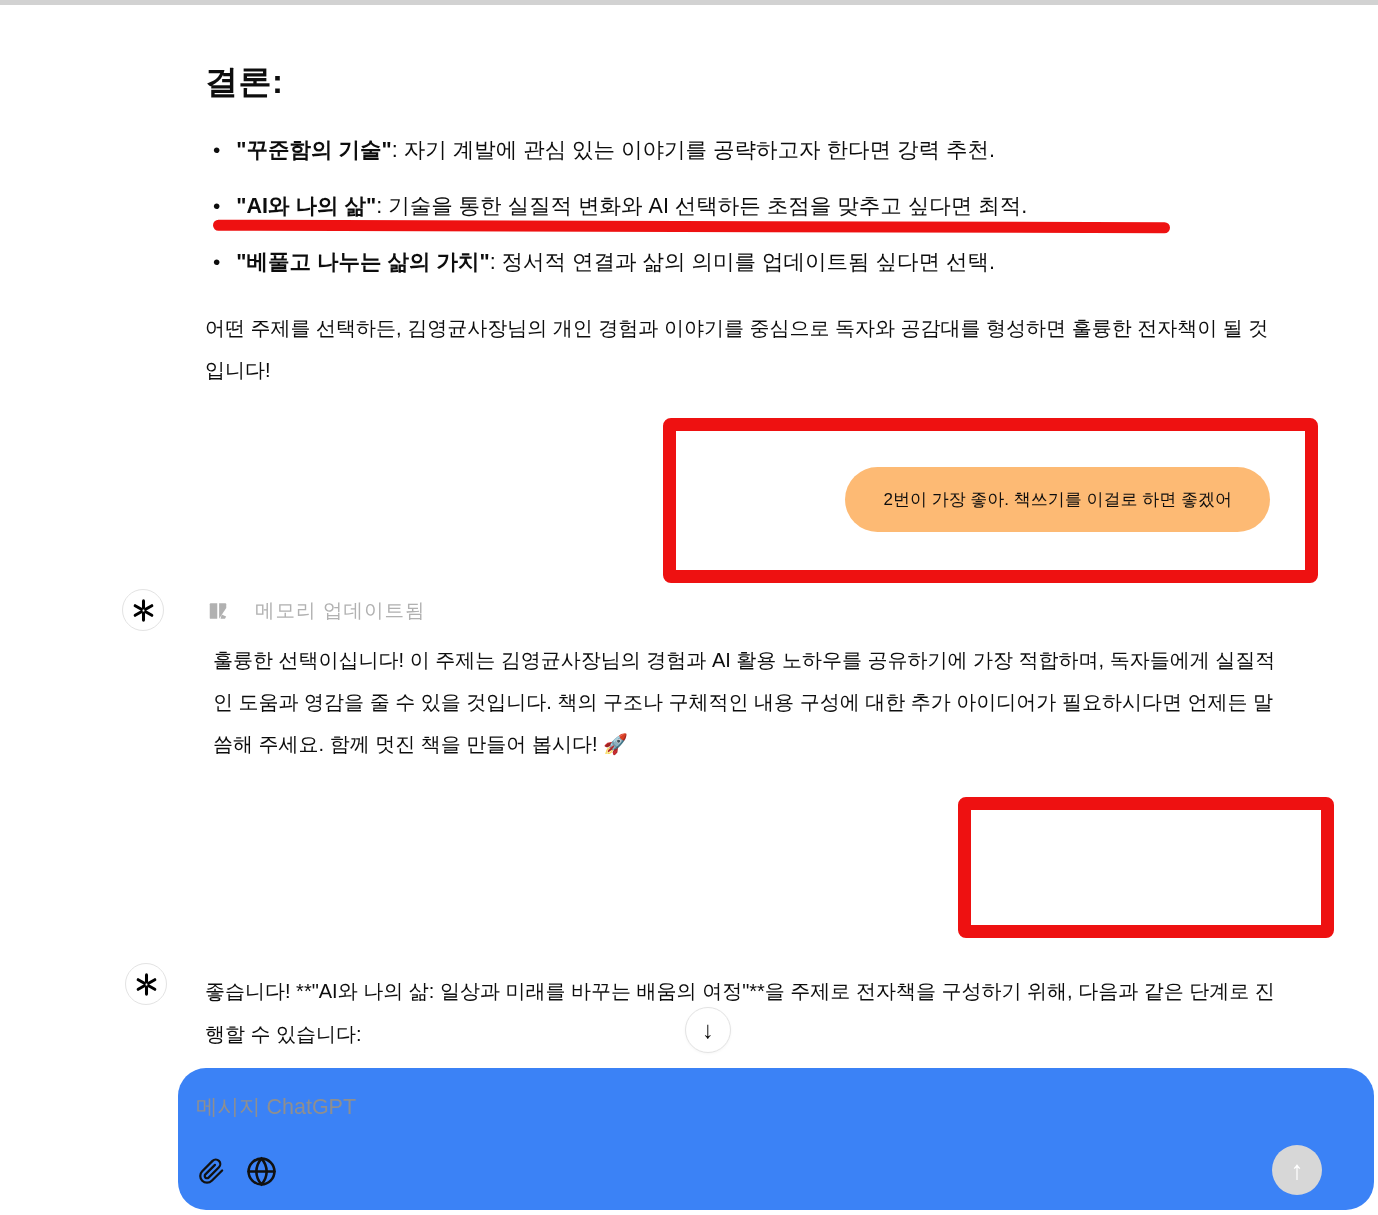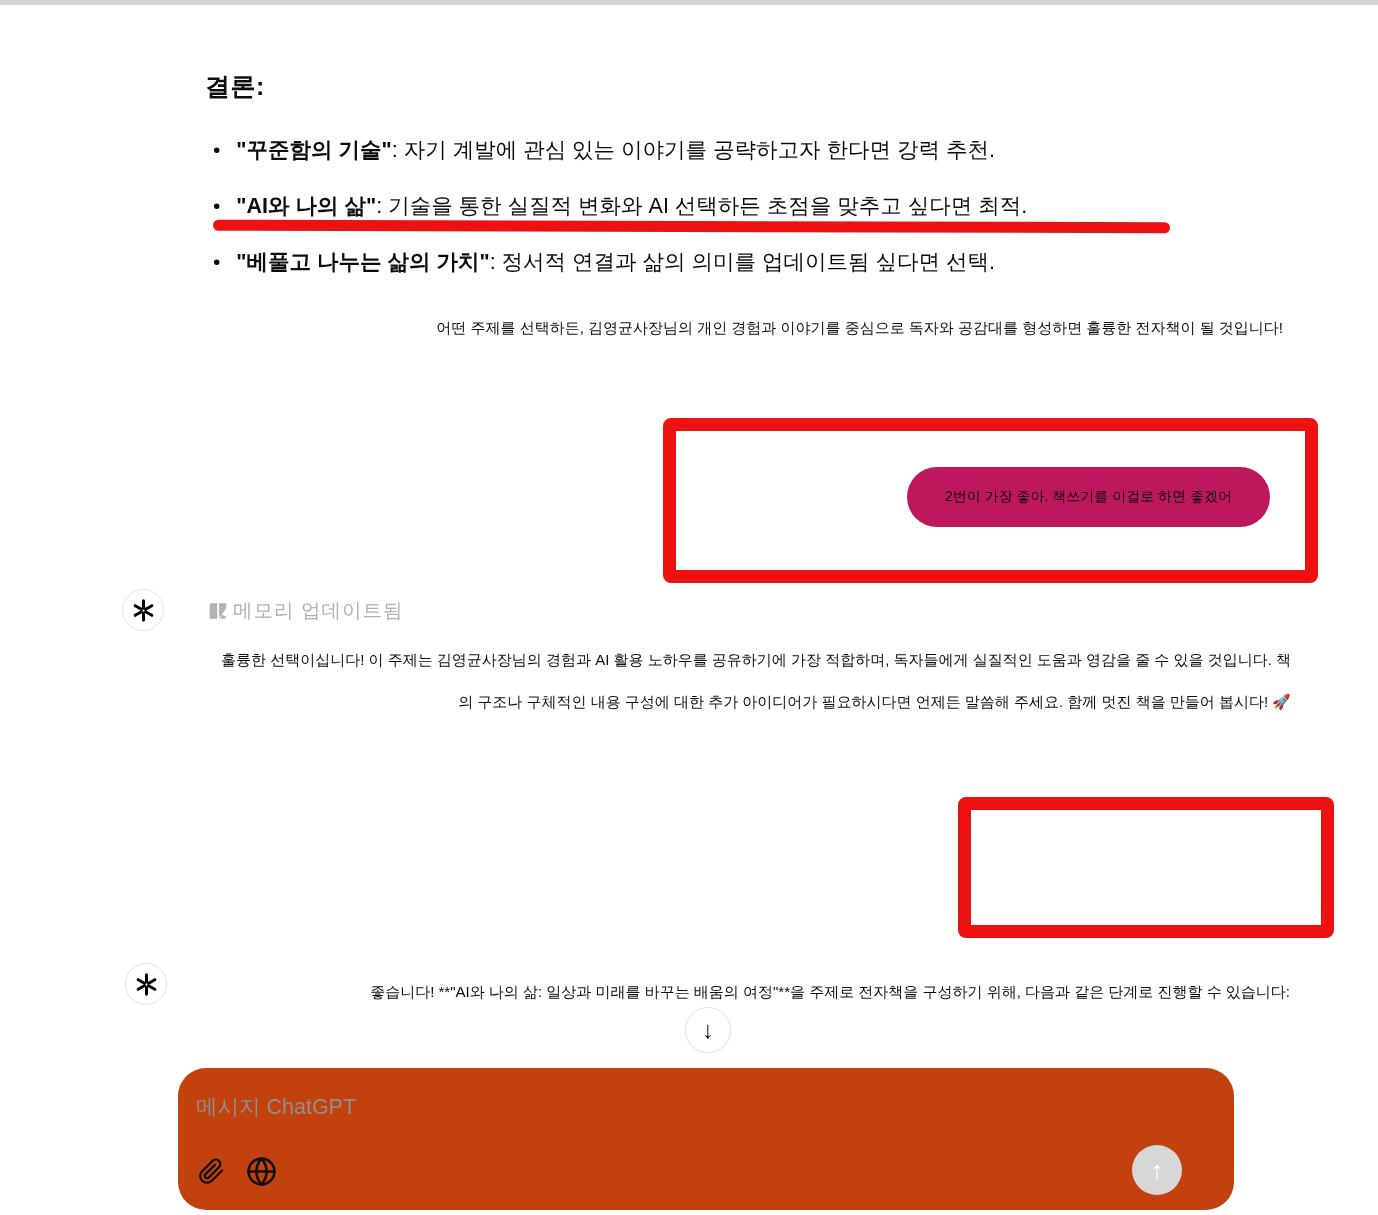--- a/index.html
+++ b/index.html
@@ -2,58 +2,58 @@
 <html><head>
 <meta charset="utf-8">
 <style>
   * { margin:0; padding:0; box-sizing:border-box; }
   html,body { background:#ffffff; }
   body { font-family:"Liberation Sans","DejaVu Sans",sans-serif; color:#0d0d0d; }
   .stage { position:relative; width:1378px; height:1215px; background:#ffffff; overflow:hidden; }
 
   .topbar { position:absolute; left:0; top:0; width:1378px; height:5px; background:#d2d2d2; }
 
-  .heading { position:absolute; left:205px; top:70px; font-size:25px; font-weight:bold; letter-spacing:.5px;text-align:right; }
+  .heading { position:absolute; left:205px; top:60px; font-size:33px; font-weight:bold; letter-spacing:.5px;text-align:right; }
 
   .bullet { position:absolute; left:213px; width:1080px; font-size:21.5px; display:flex; gap:16px; line-height:28px; }
   .bullet .dot { font-size:21px; line-height:28px; }
   .bullet b { font-weight:bold; }
   .b1 { top:136px; } .b2 { top:192px; } .b3 { top:248px; }
 
   .underline-annot { position:absolute; left:213px; top:221px; width:957px; height:11px;
     background:#ee1111; border-radius:6px; transform:rotate(.15deg); }
 
-  .para { position:absolute; font-size:15px; line-height:42px; word-break:break-all;text-align:right; }
+  .para { position:absolute; font-size:20px; line-height:42px; word-break:break-all; }
   .closing { left:205px; top:307px; width:1078px; }
 
   .annot-rect { position:absolute; border:13px solid #ee1111; border-radius:8px; }
   .rect1 { left:663px; top:418px; width:655px; height:165px; }
   .rect2 { left:958px; top:797px; width:376px; height:141px; }
 
-  .user-bubble { position:absolute; background:#be185d; border-radius:40px; font-size:14px;
+  .user-bubble { position:absolute; background:#fdba74; border-radius:40px; font-size:17px;
     white-space:nowrap; color:#0d0d0d; }
   .ub1 { right:108px; top:467px; padding:21px 38px; }
   .ub2 { right:106px; top:839px; padding:18px 38px; }
 
   .avatar { position:absolute; width:42px; height:42px; border:1px solid #e3e3e3; border-radius:50%;
     display:flex; align-items:center; justify-content:center; background:#fff; }
   .av1 { left:122px; top:589px; } .av2 { left:125px; top:963px; }
 
-  .memory-chip { position:absolute; left:207px; top:597px; display:flex; align-items:center; gap:4px;
+  .memory-chip { position:absolute; left:207px; top:597px; display:flex; align-items:center; gap:26px;
     color:#b1b1b1; font-size:19.5px; letter-spacing:1px; cursor:pointer; }
 
   .asst1 { left:205px; top:639px; width:1078px;margin-left:8px; }
   .asst2 { left:205px; top:970px; width:1085px; line-height:43px; }
 
   .scroll-btn { position:absolute; left:685px; top:1007px; width:46px; height:46px; border-radius:50%;
     background:#ffffff; border:1px solid #e3e3e3; display:flex; align-items:center; justify-content:center;
     font-size:24px; color:#0d0d0d; cursor:pointer; box-shadow:0 1px 3px rgba(0,0,0,.04); }
 
-  .composer { position:absolute; left:178px; top:1068px; width:1056px; height:142px;
-    background:#c2410c; border-radius:28px; }
+  .composer { position:absolute; left:178px; top:1068px; width:1196px; height:142px;
+    background:#3b82f6; border-radius:28px; }
   .composer input { position:absolute; left:18px; top:22px; width:1000px; height:34px; border:none;
     background:transparent; outline:none; font-size:21.5px; color:#0d0d0d;
     font-family:"Liberation Sans","DejaVu Sans",sans-serif; }
   .composer input::placeholder { color:#8f8f8f; opacity:1; }
   .icon-btn { position:absolute; width:34px; height:34px; display:flex; align-items:center;
     justify-content:center; color:#111; cursor:pointer; background:none; border:none; }
   .attach { left:16px; bottom:22px; }
   .globe  { left:66px; bottom:22px; }
   .send-btn { position:absolute; right:52px; bottom:15px; width:50px; height:50px; border-radius:50%;
     background:#d7d7d7; border:none; display:flex; align-items:center; justify-content:center;

